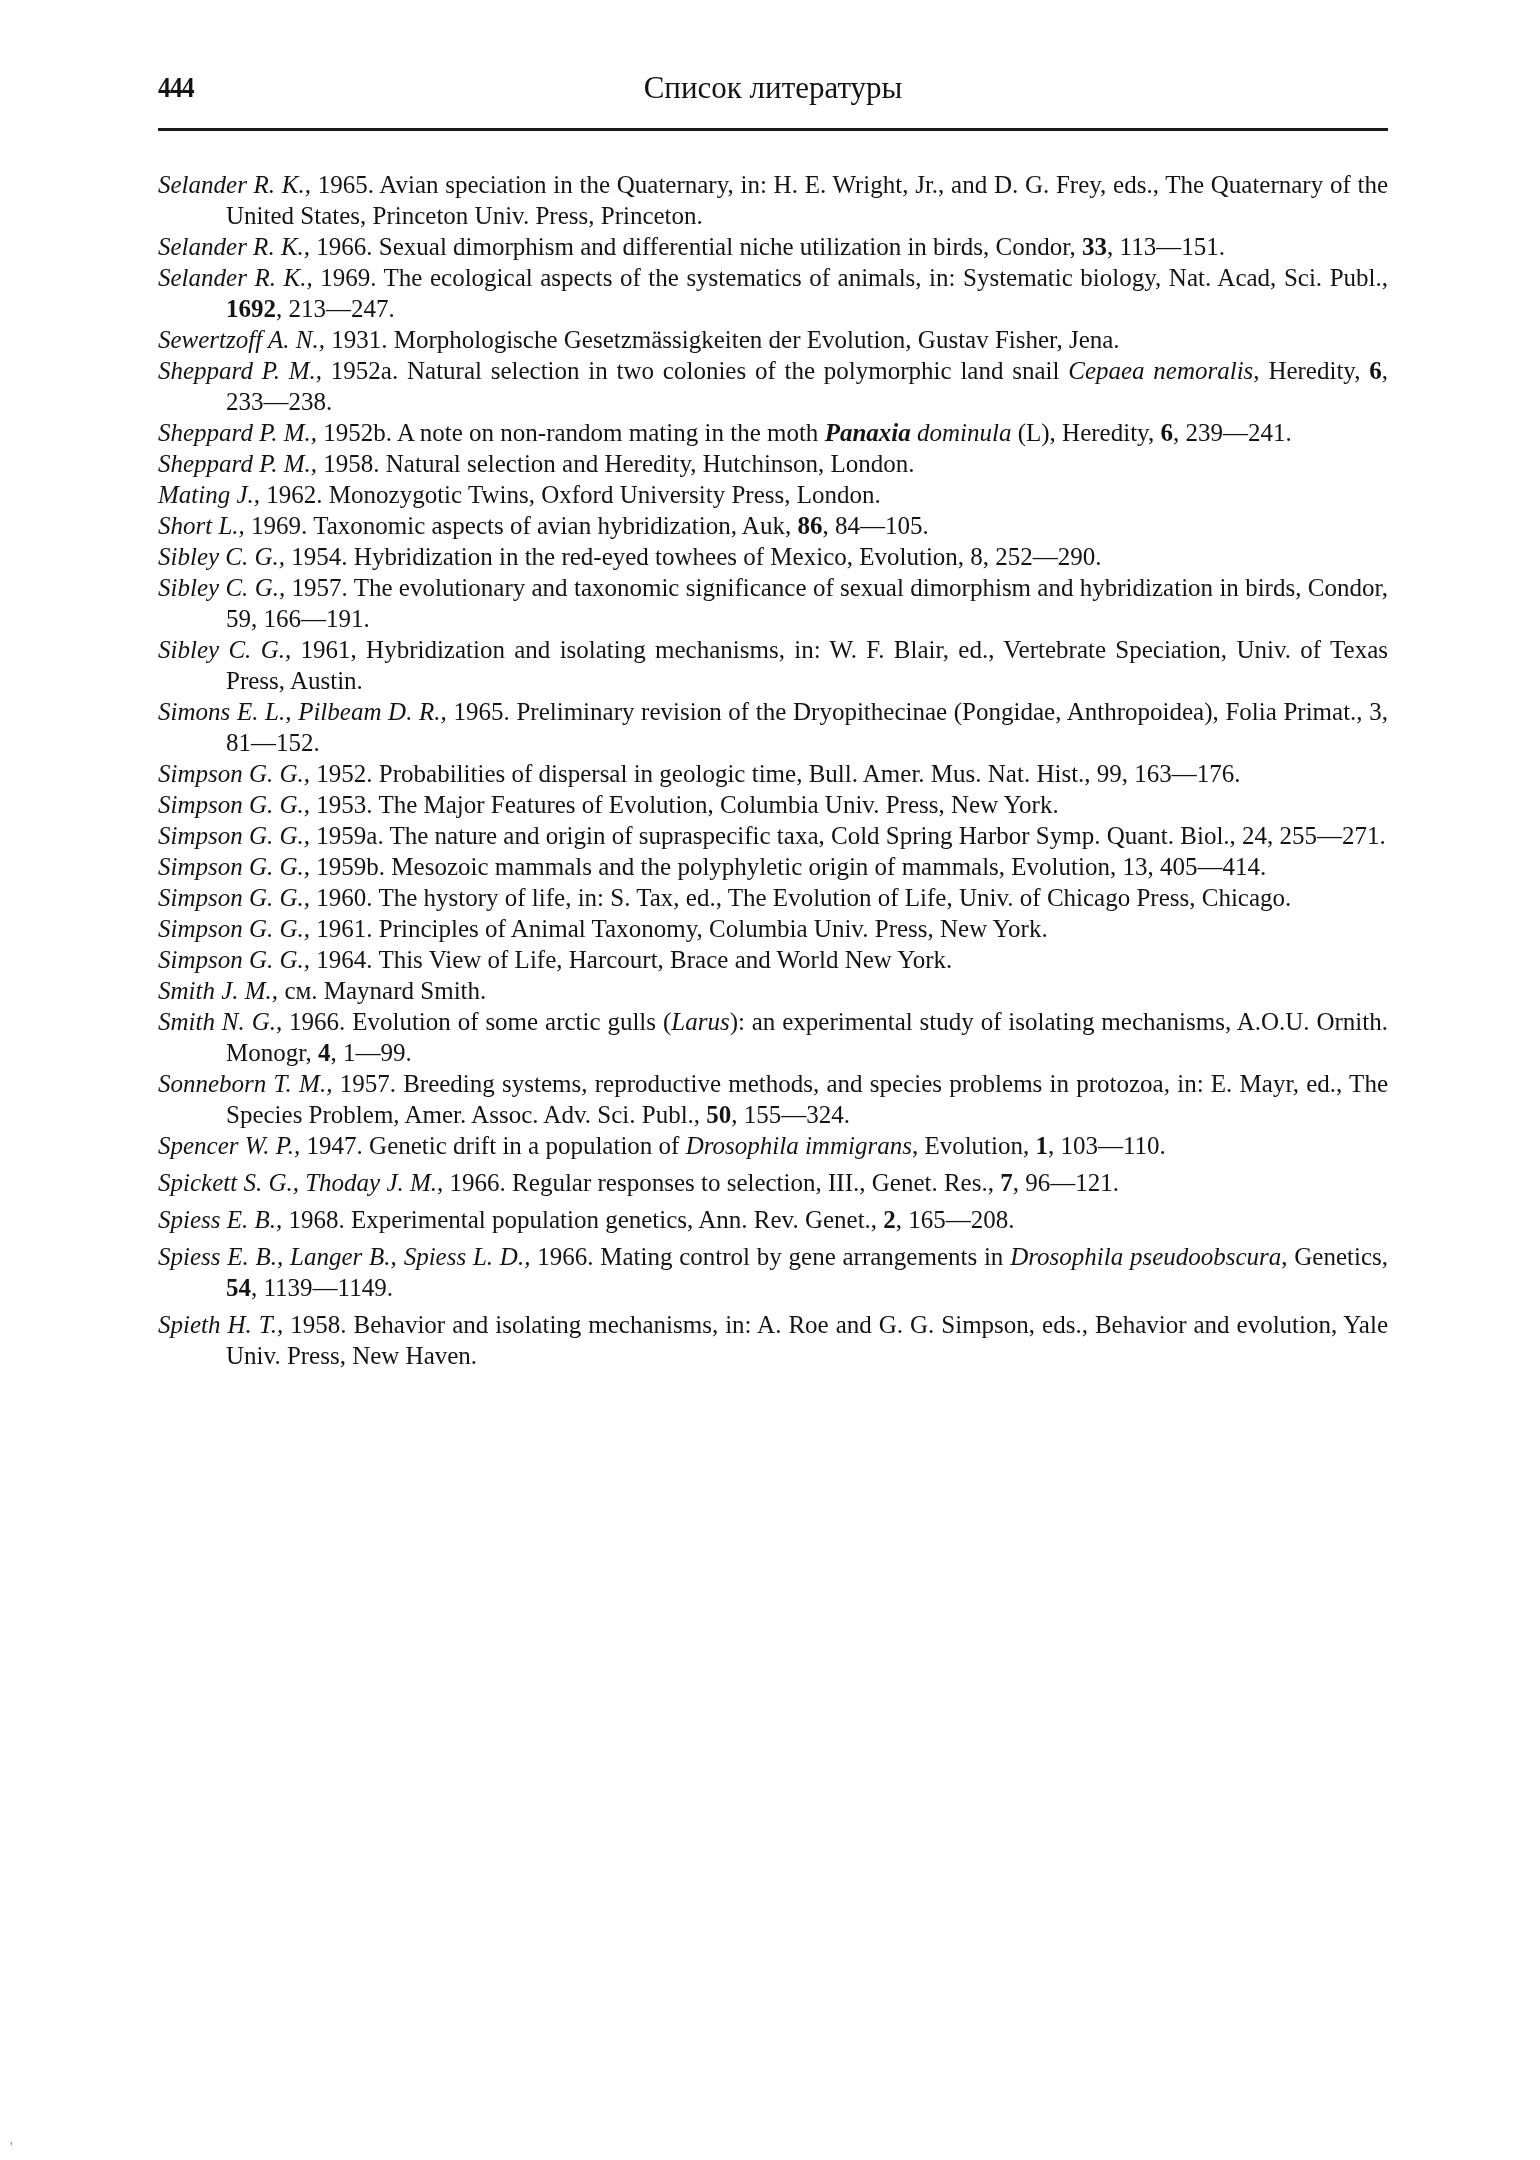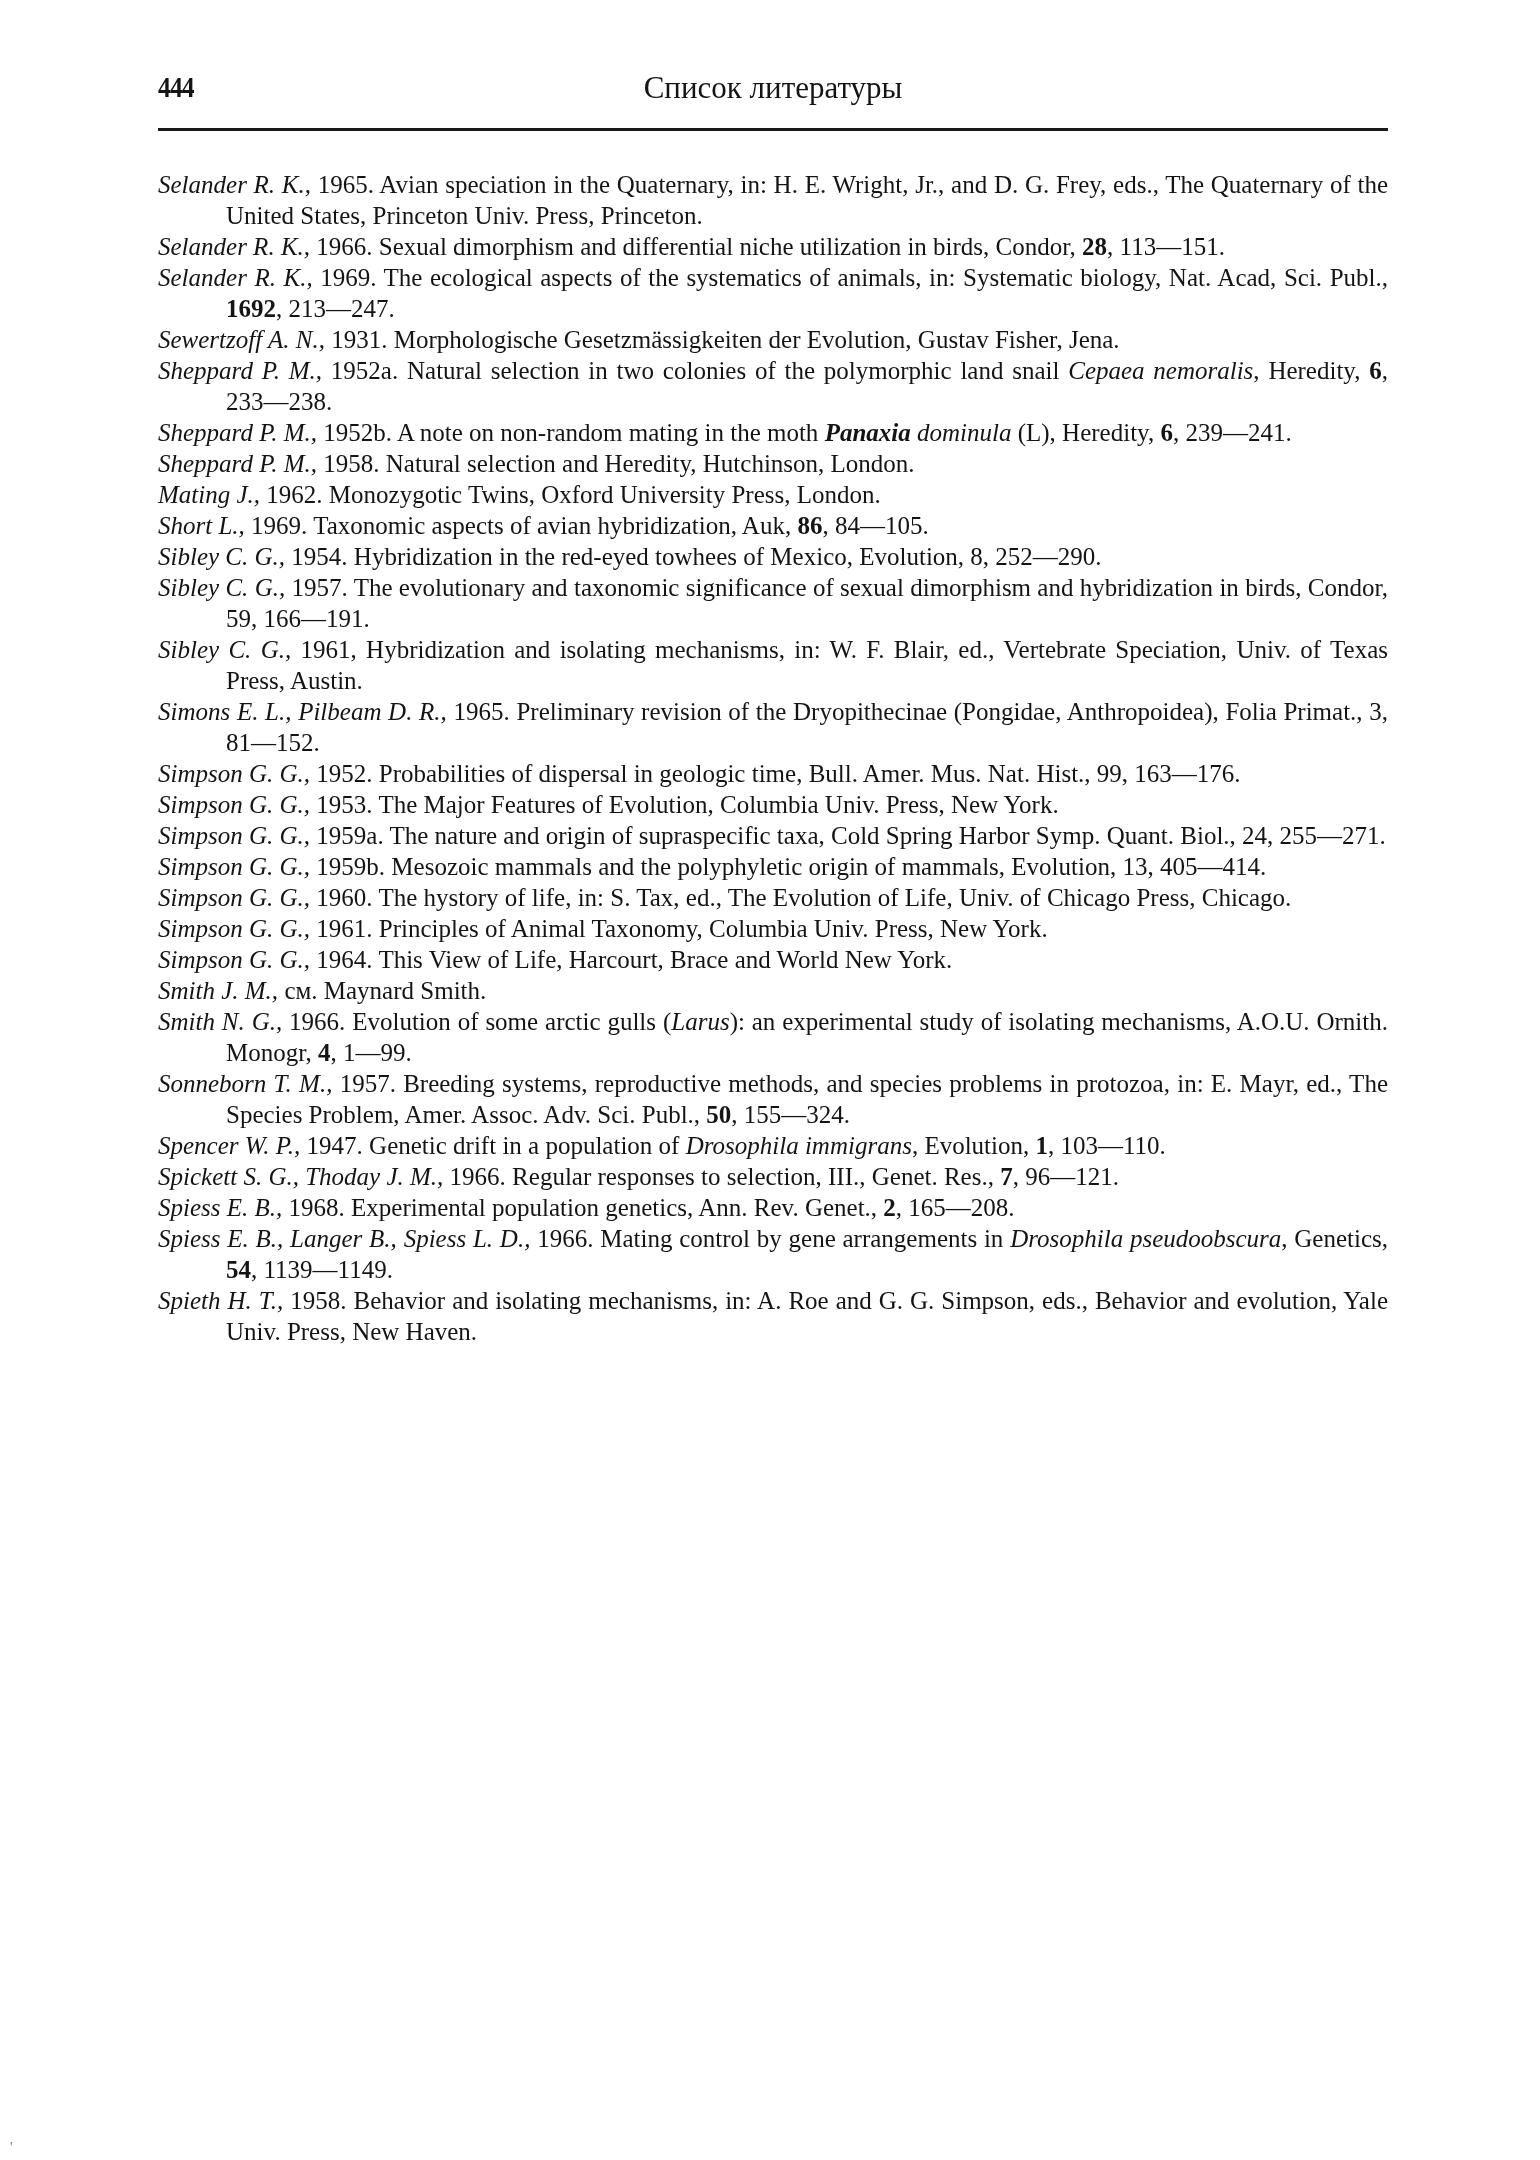--- a/index.html
+++ b/index.html
@@ -22,35 +22,35 @@
     .rule { height: 3px; background: #1a1a1a; margin-top: 8px; }
     .refs { margin-top: 38px; }
     .ref {
       font-size: 25px; line-height: 31px;
       text-align: justify; text-align-last: left;
       padding-left: 68px; text-indent: -68px;
       transform-origin: left top;
     }
     .ref .it { font-style: italic; }
     .ref .bd { font-weight: bold; }
-    .ref.gap { margin-top: 0; }
+    .ref.gap { margin-top: 6px; }
     .speck { position: absolute; font-size: 14px; color: #777; }
   </style>
 </head>
 <body>
 
 <div class="page">
   <div class="header">
     <span class="page-number">444</span>
     <span class="running-title">Список литературы</span>
   </div>
   <div class="rule"></div>
   <div class="refs" id="refs">
       <div class="ref"><span class="it">Selander R. K.,</span><span> 1965. Avian speciation in the Quaternary, in: H. E. Wright, Jr., and D. G. Frey, eds., The Quaternary of the United States, Princeton Univ. Press, Princeton.</span></div>
-      <div class="ref"><span class="it">Selander R. K.,</span><span> 1966. Sexual dimorphism and differential niche utilization in birds, Condor, </span><span class="bd">28</span><span>, 113—151.</span></div>
+      <div class="ref"><span class="it">Selander R. K.,</span><span> 1966. Sexual dimorphism and differential niche utilization in birds, Condor, </span><span class="bd">33</span><span>, 113—151.</span></div>
       <div class="ref"><span class="it">Selander R. K.,</span><span> 1969. The ecological aspects of the systematics of animals, in: Systematic biology, Nat. Acad, Sci. Publ., </span><span class="bd">1692</span><span>, 213—247.</span></div>
       <div class="ref"><span class="it">Sewertzoff A. N.,</span><span> 1931. Morphologische Gesetzmässigkeiten der Evolution, Gustav Fisher, Jena.</span></div>
       <div class="ref"><span class="it">Sheppard P. M.,</span><span> 1952a. Natural selection in two colonies of the polymorphic land snail </span><span class="it">Cepaea nemoralis</span><span>, Heredity, </span><span class="bd">6</span><span>, 233—238.</span></div>
       <div class="ref"><span class="it">Sheppard P. M.,</span><span> 1952b. A note on non-random mating in the moth </span><span class="it bd">Panaxia</span><span> </span><span class="it">dominula</span><span> (L), Heredity, </span><span class="bd">6</span><span>, 239—241.</span></div>
       <div class="ref"><span class="it">Sheppard P. M.,</span><span> 1958. Natural selection and Heredity, Hutchinson, London.</span></div>
       <div class="ref"><span class="it">Mating J.,</span><span> 1962. Monozygotic Twins, Oxford University Press, London.</span></div>
       <div class="ref"><span class="it">Short L.,</span><span> 1969. Taxonomic aspects of avian hybridization, Auk, </span><span class="bd">86</span><span>, 84—105.</span></div>
       <div class="ref"><span class="it">Sibley C. G.,</span><span> 1954. Hybridization in the red-eyed towhees of Mexico, Evolution, 8, 252—290.</span></div>
       <div class="ref"><span class="it">Sibley C. G.,</span><span> 1957. The evolutionary and taxonomic significance of sexual dimorphism and hybridization in birds, Condor, 59, 166—191.</span></div>
       <div class="ref"><span class="it">Sibley C. G.,</span><span> 1961, Hybridization and isolating mechanisms, in: W. F. Blair, ed., Vertebrate Speciation, Univ. of Texas Press, Austin.</span></div>

